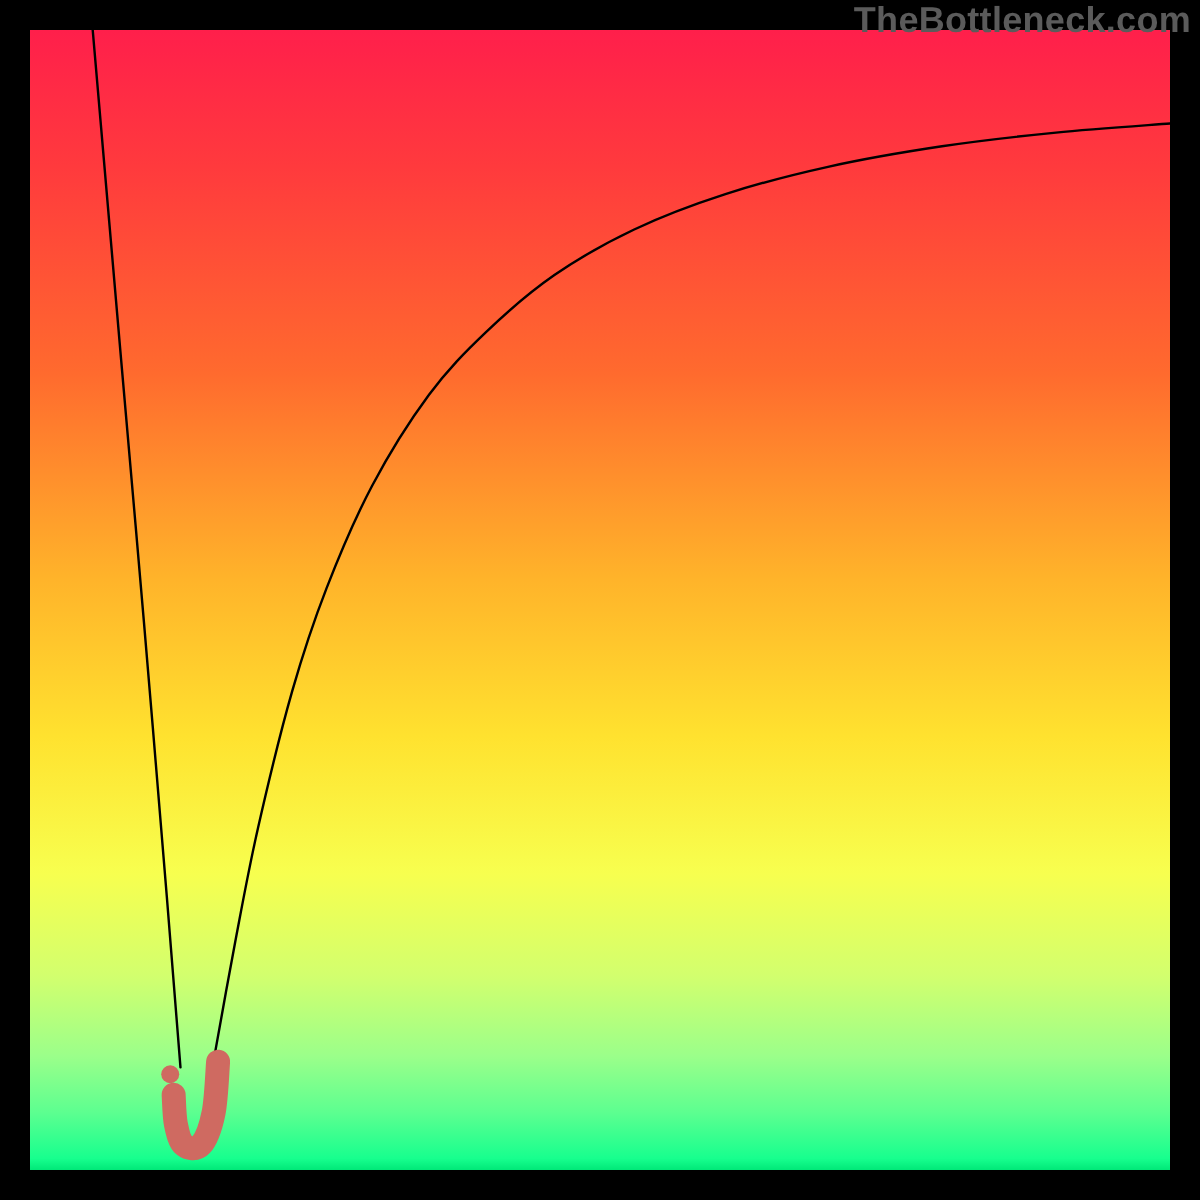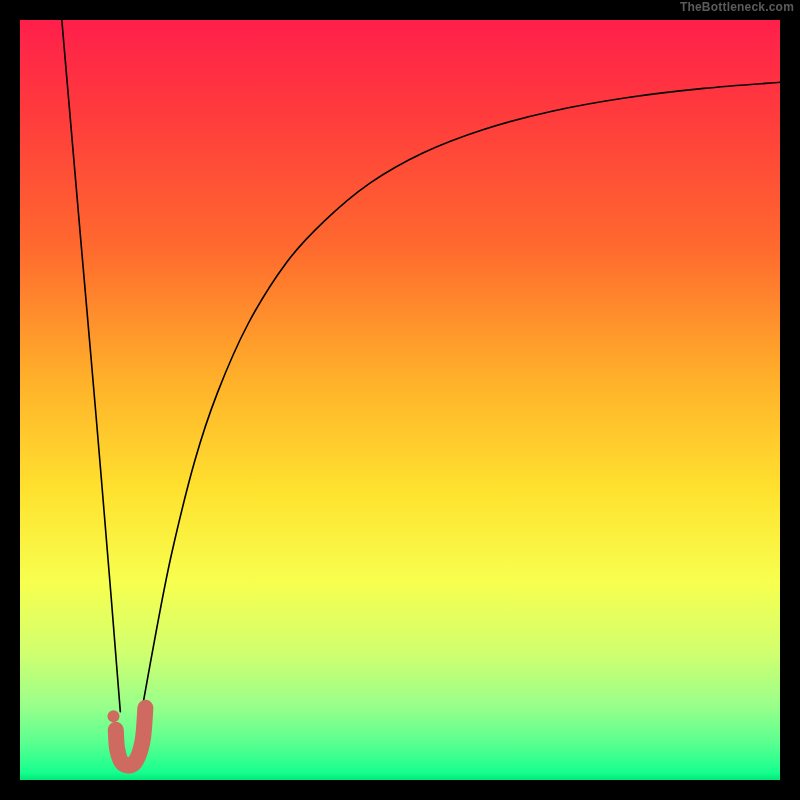--- a/index.html
+++ b/index.html
@@ -36,21 +36,21 @@
       #5cff90 95%,
       #17ff8e 99%,
       #00e878 100%
     );
   }
   .watermark {
     position: absolute;
     top: 0;
     right: 6px;
     font-family: Arial, Helvetica, sans-serif;
-    font-size: 12px;
+    font-size: 24px;
     font-weight: 600;
     color: #5b5b5b;
     letter-spacing: 0.2px;
     user-select: none;
   }
   svg {
     position: absolute;
     left: 0;
     top: 0;
   }

